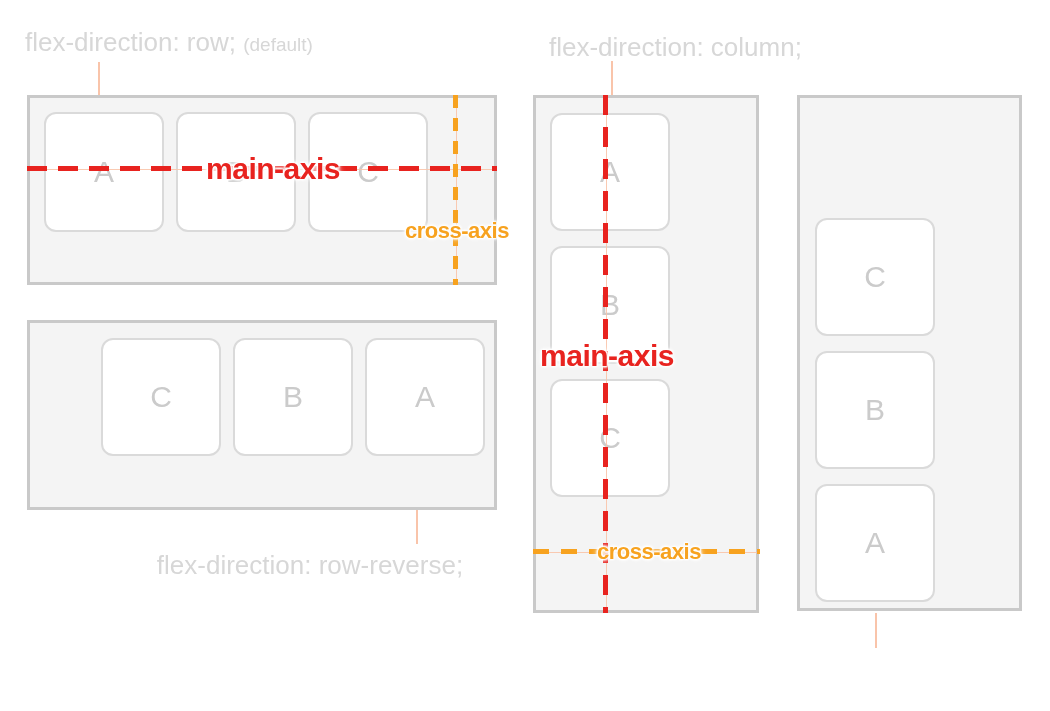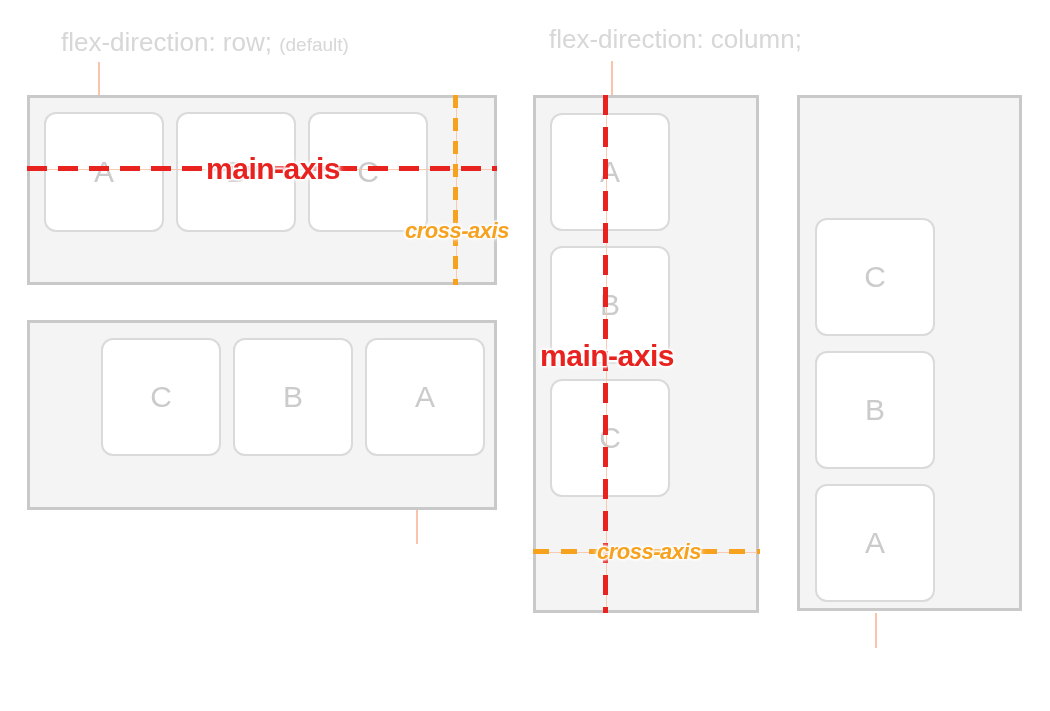--- a/index.html
+++ b/index.html
@@ -73,28 +73,28 @@
 
   
   .axis-label{
     position:absolute;
     transform:translate(-50%,-50%);
     font-weight:bold;
     white-space:nowrap;
     text-shadow:0 0 3px #fff,0 0 5px #fff,0 0 7px #fff,1px 1px 2px #fff,-1px -1px 2px #fff,1px -1px 2px #fff,-1px 1px 2px #fff;
   }
   .axis-label.main{color:var(--red);font-size:30px;letter-spacing:-0.5px;}
-  .axis-label.cross{color:var(--orange);font-size:22px;letter-spacing:-0.5px;font-style:italic;}
+  .axis-label.cross{color:var(--orange);font-size:22px;letter-spacing:-0.5px;}
 </style>
 </head>
 <body>
 
 <div class="stage">
 
-  <div class="code-label" style="left:61px;top:27px;">
+  <div class="code-label" style="left:25px;top:27px;">
     <span>flex-direction: row;</span>
     <span class="suffix">(default)</span>
   </div>
   <div class="connector" style="left:98px;top:62px;height:33px;"></div>
 
   <div class="flex-container" style="left:27px;top:95px;width:470px;height:190px;">
     <div class="flex-box" style="left:14px;top:14px;">
       <span>A</span>
     </div>
     <div class="flex-box" style="left:146px;top:14px;">
@@ -118,22 +118,23 @@
       <span>C</span>
     </div>
     <div class="flex-box" style="left:203px;top:15px;height:118px;">
       <span>B</span>
     </div>
     <div class="flex-box" style="left:335px;top:15px;height:118px;">
       <span>A</span>
     </div>
   </div>
   <div class="connector" style="left:416px;top:510px;height:34px;"></div>
+  <div class="code-label centered" style="left:310px;top:550px;">flex-direction: row-reverse;</div>
 
-  <div class="code-label" style="left:549px;top:24px;">flex-direction: column;</div>
+  <div class="code-label" style="left:549px;top:32px;">flex-direction: column;</div>
   <div class="connector" style="left:611px;top:61px;height:34px;"></div>
 
   <div class="flex-container" style="left:533px;top:95px;width:226px;height:518px;">
     <div class="flex-box tall" style="left:14px;top:15px;">
       <span>A</span>
     </div>
     <div class="flex-box tall" style="left:14px;top:148px;">
       <span>B</span>
     </div>
     <div class="flex-box tall" style="left:14px;top:281px;">

